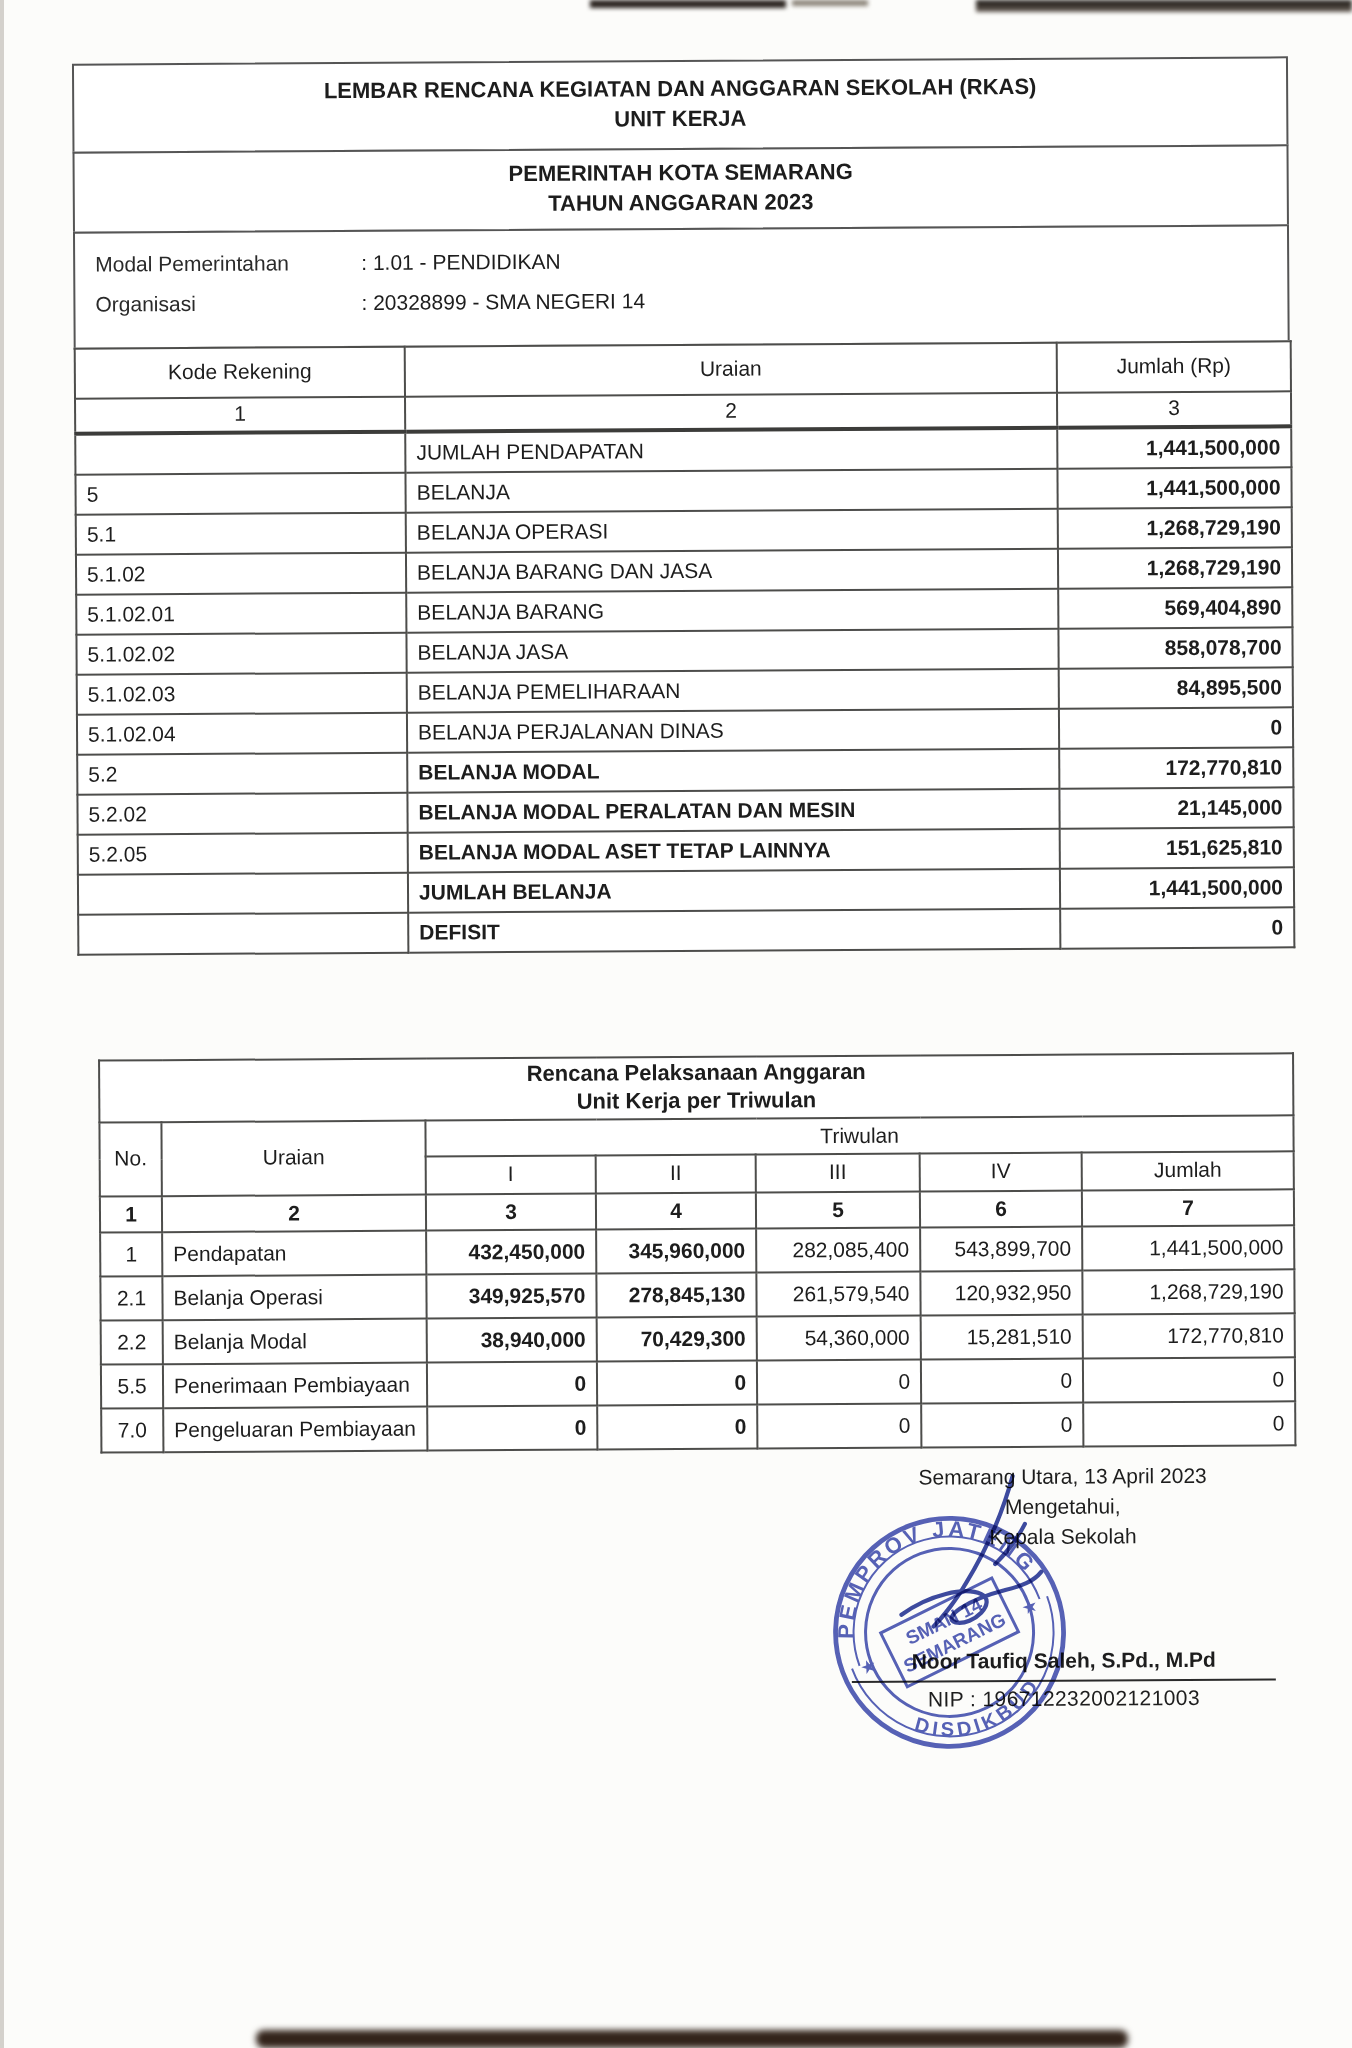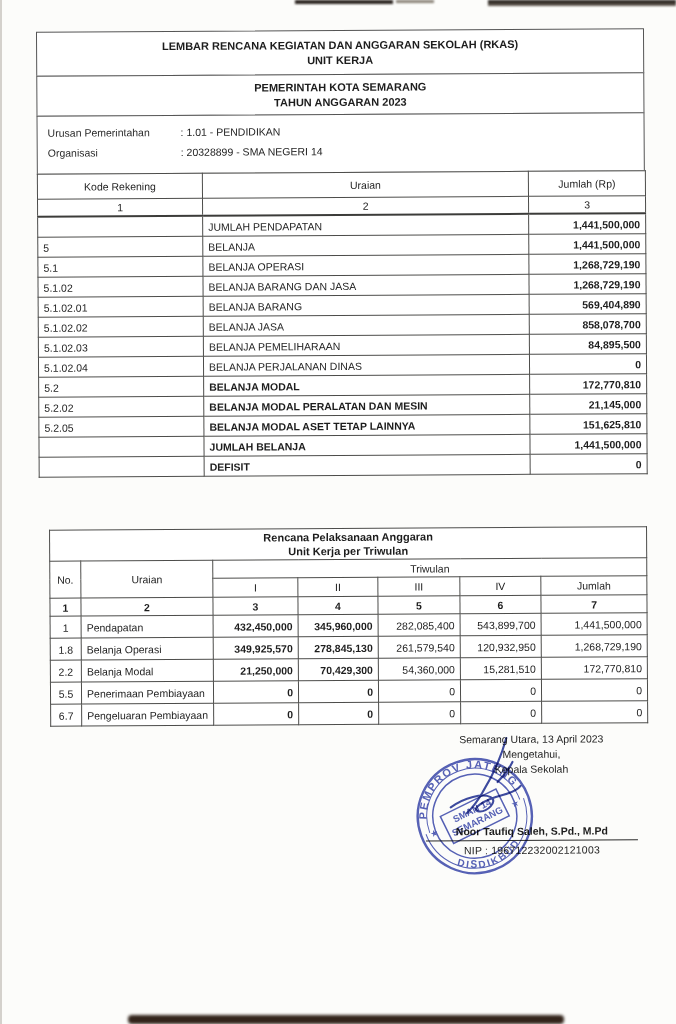--- a/index.html
+++ b/index.html
@@ -95,21 +95,21 @@
     <div class="tcenter">UNIT KERJA</div>
   </div>
 
   <div class="hbox box-gov">
     <div class="tcenter">PEMERINTAH KOTA SEMARANG</div>
     <div class="tcenter">TAHUN ANGGARAN 2023</div>
   </div>
 
   <div class="hbox box-fields">
     <div class="frow">
-      <span class="flabel">Urusan Pemerintahan</span>
+      <span class="flabel">Modal Pemerintahan</span>
       <span class="fvalue">: 1.01 - PENDIDIKAN</span>
     </div>
     <div class="frow">
       <span class="flabel">Organisasi</span>
       <span class="fvalue">: 20328899 - SMA NEGERI 14</span>
     </div>
   </div>
 
   <table class="t tbudget">
     <colgroup>
@@ -241,48 +241,48 @@
         <tr>
           <td class="td-no">1</td>
           <td class="td-uraian">Pendapatan</td>
           <td class="td-val">432,450,000</td>
           <td class="td-val">345,960,000</td>
           <td class="td-val">282,085,400</td>
           <td class="td-val">543,899,700</td>
           <td class="td-val">1,441,500,000</td>
         </tr>
         <tr>
-          <td class="td-no">1.8</td>
+          <td class="td-no">2.1</td>
           <td class="td-uraian">Belanja Operasi</td>
           <td class="td-val">349,925,570</td>
           <td class="td-val">278,845,130</td>
           <td class="td-val">261,579,540</td>
           <td class="td-val">120,932,950</td>
           <td class="td-val">1,268,729,190</td>
         </tr>
         <tr>
           <td class="td-no">2.2</td>
           <td class="td-uraian">Belanja Modal</td>
-          <td class="td-val">21,250,000</td>
+          <td class="td-val">38,940,000</td>
           <td class="td-val">70,429,300</td>
           <td class="td-val">54,360,000</td>
           <td class="td-val">15,281,510</td>
           <td class="td-val">172,770,810</td>
         </tr>
         <tr>
           <td class="td-no">5.5</td>
           <td class="td-uraian">Penerimaan Pembiayaan</td>
           <td class="td-val">0</td>
           <td class="td-val">0</td>
           <td class="td-val">0</td>
           <td class="td-val">0</td>
           <td class="td-val">0</td>
         </tr>
         <tr>
-          <td class="td-no">6.7</td>
+          <td class="td-no">7.0</td>
           <td class="td-uraian">Pengeluaran Pembiayaan</td>
           <td class="td-val">0</td>
           <td class="td-val">0</td>
           <td class="td-val">0</td>
           <td class="td-val">0</td>
           <td class="td-val">0</td>
         </tr>
       </tbody>
   </table>
 

